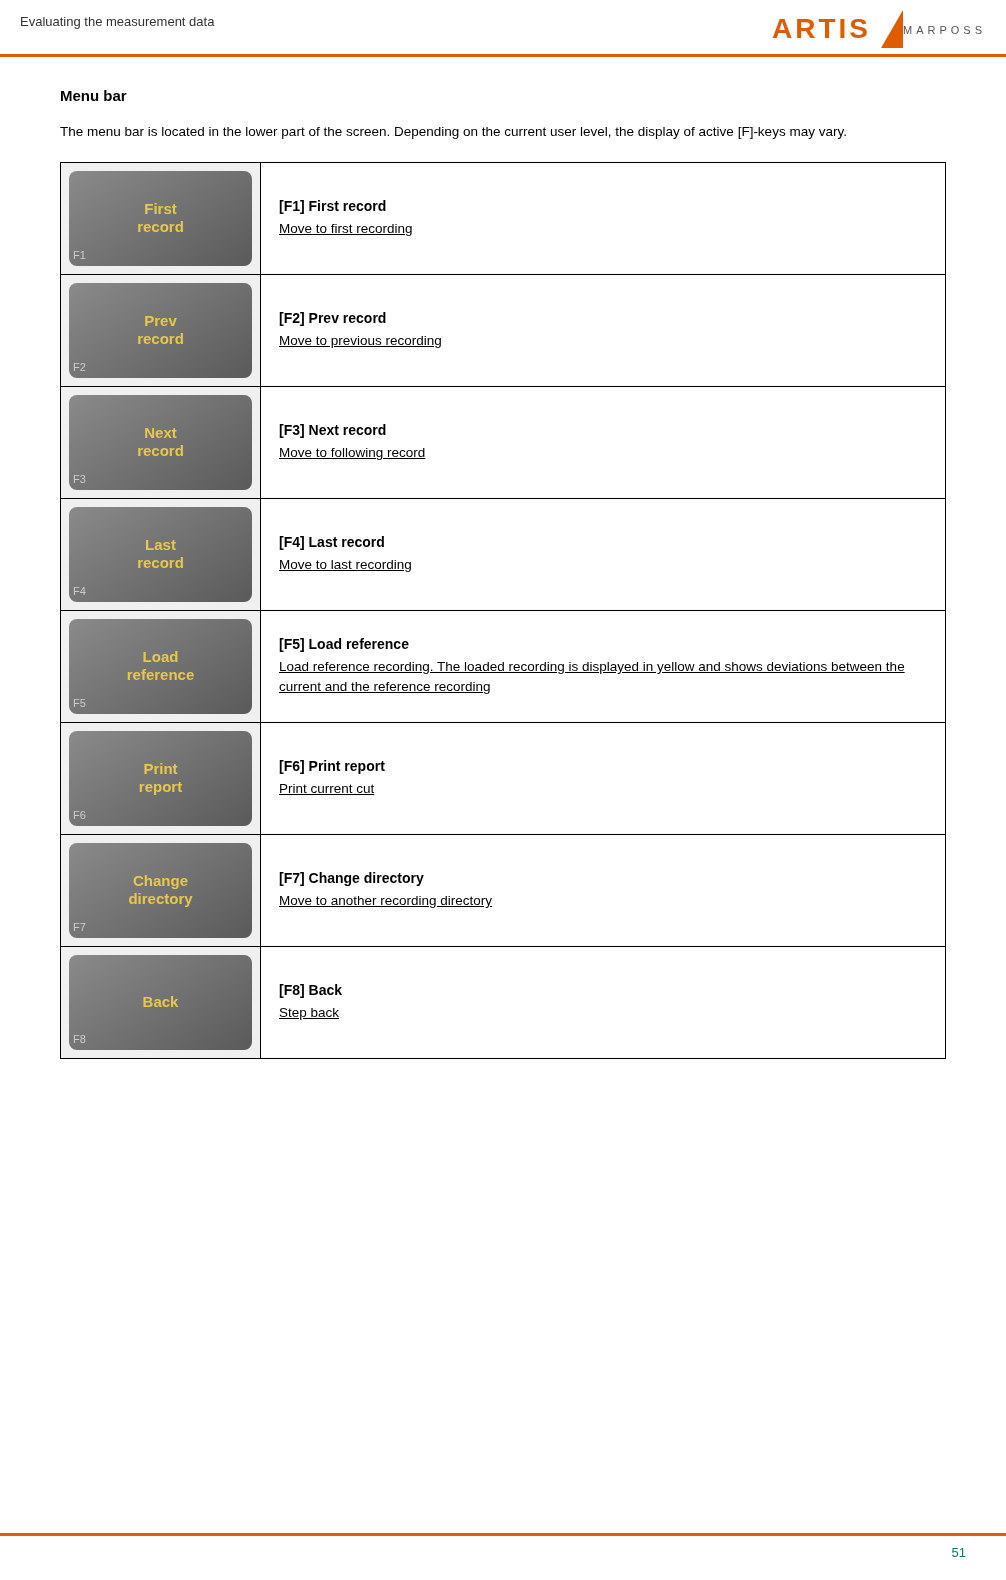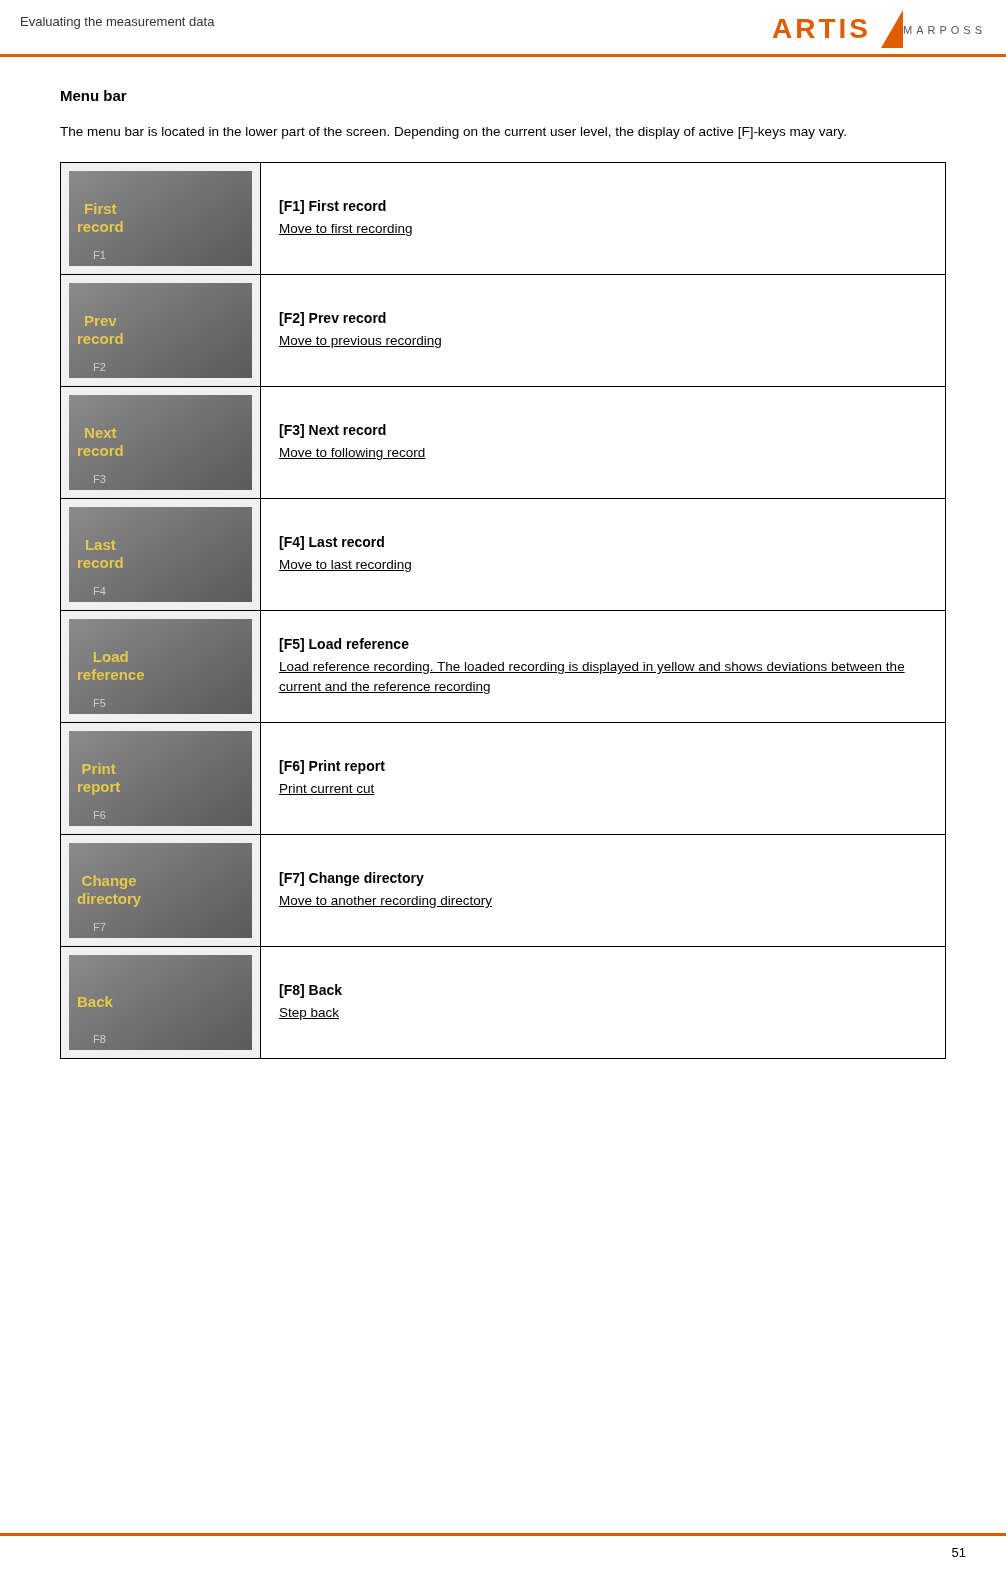--- a/index.html
+++ b/index.html
@@ -107,44 +107,44 @@
     }
 
     .key-cell {
       width: 200px;
       padding: 8px;
       background: #f0f0f0;
     }
 
     .key-button {
       background: linear-gradient(145deg, #8a8a8a, #5a5a5a);
-      border-radius: 0;
+      border-radius: 8px;
       display: flex;
       flex-direction: column;
-      align-items: flex-start;
+      align-items: center;
       justify-content: center;
       padding: 12px 8px 8px 8px;
       position: relative;
       min-height: 95px;
       color: #fff;
     }
 
     .key-button-label {
       font-size: 15px;
       font-weight: bold;
       color: #e8c84a;
       text-align: center;
       line-height: 1.2;
       margin-bottom: 6px;
     }
 
     .key-button-fn {
       position: absolute;
       bottom: 5px;
-      left: 24px;
+      left: 4px;
       font-size: 11px;
       color: #ccc;
     }
 
     .desc-cell {
       padding: 14px 18px;
       vertical-align: middle;
     }
 
     .desc-key {
@@ -159,21 +159,21 @@
       color: #000;
       text-decoration: underline;
     }
 
     
     .footer {
       position: absolute;
       bottom: 20px;
       right: 40px;
       font-size: 13px;
-      color: #000000;
+      color: #0f766e;
     }
 
     .footer-line {
       position: absolute;
       bottom: 44px;
       left: 0;
       right: 0;
       height: 3px;
       background: #e05c00;
     }

